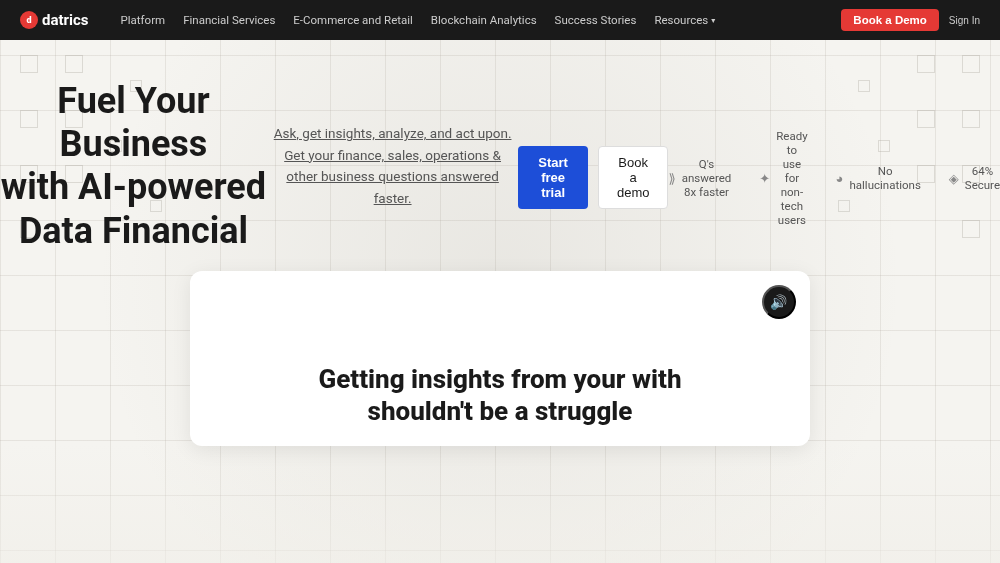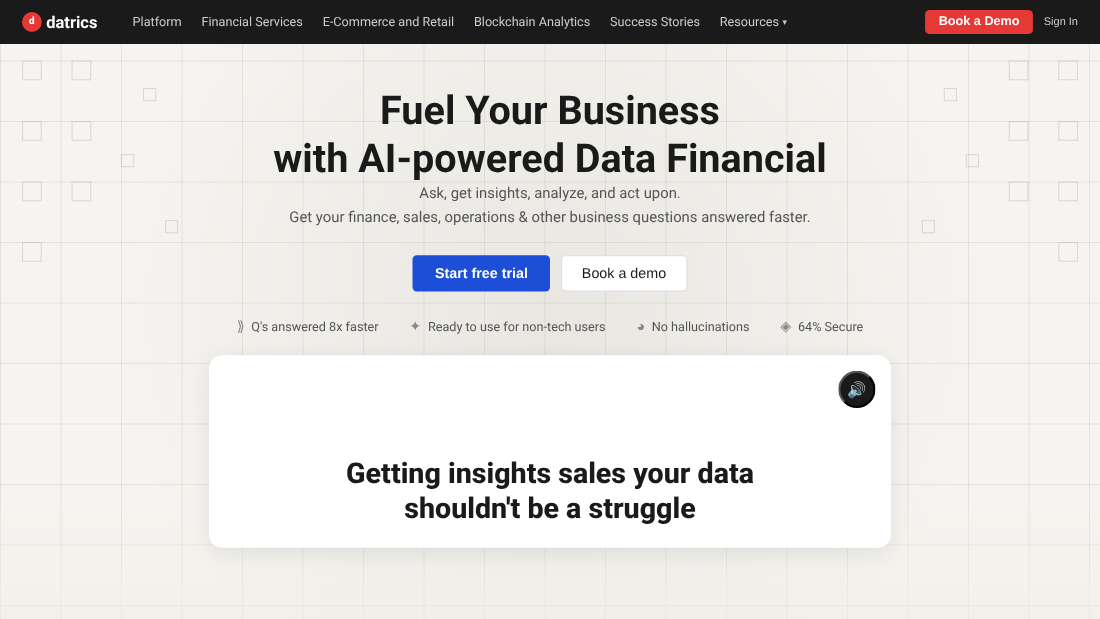--- a/index.html
+++ b/index.html
@@ -113,38 +113,38 @@
       cursor: pointer;
       background: none;
       border: none;
     }
 
     
     .hero {
       position: relative;
       z-index: 5;
       display: flex;
-      flex-direction: column;
       align-items: center;
       padding-top: 40px;
       text-align: center;
     }
 
     .hero-title {
       font-size: 36px;
       font-weight: 700;
       color: #1a1a1a;
       line-height: 1.2;
       max-width: 600px;
     }
 
     .hero-subtitle {
       font-size: 13.5px;
       color: #555;
       line-height: 1.6;
+      text-decoration: underline;
     }
 
     .hero-cta {
       display: flex;
       gap: 10px;
       margin-top: 22px;
       align-items: center;
     }
 
     .btn-start-trial {
@@ -366,20 +366,20 @@
       </div>
     </div>
   </div>
 
   <div class="video-section">
     <div class="video-card">
       <button class="audio-btn">
         <span>🔊</span>
       </button>
       <div class="video-text">
-        <span>Getting insights sales your data</span><br>
+        <span>Getting insights from your with</span><br>
         <span>shouldn't be a struggle</span>
       </div>
     </div>
   </div>
 
   <div class="bottom-gradient"></div>
 </div>
 
 </body></html>

